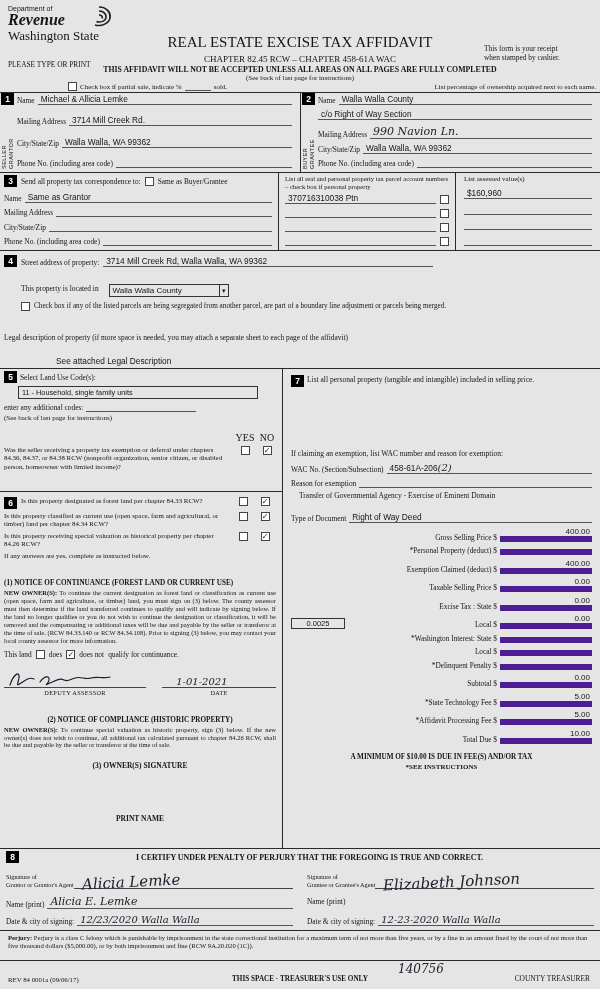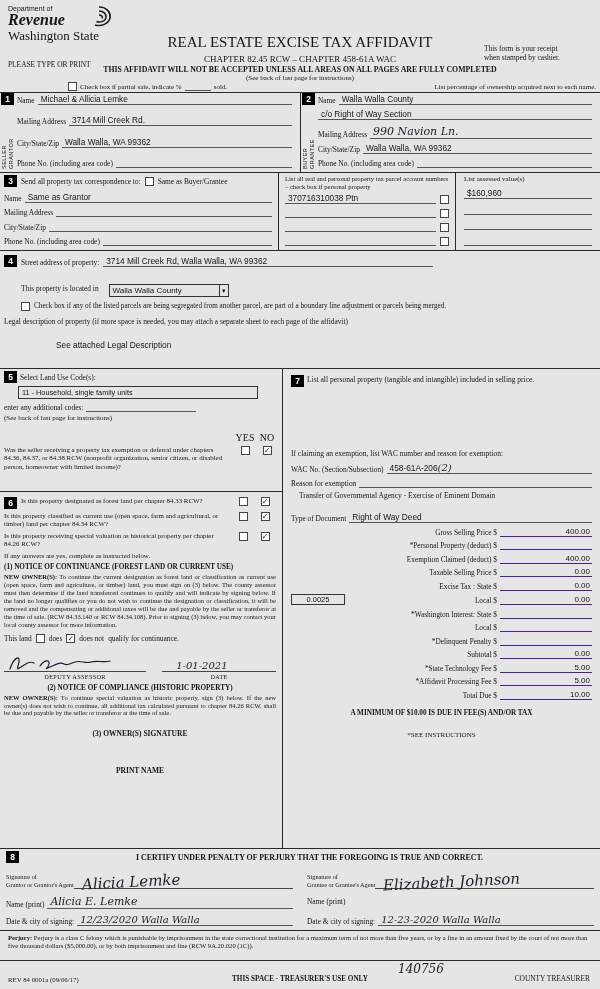--- a/index.html
+++ b/index.html
@@ -48,54 +48,54 @@
   .parcel-header{font-size:6.6px;line-height:1.15}
   .parcel-row{display:flex;align-items:flex-end;gap:4px;flex:1}
   .s3-right{flex:1;border-left:1px solid #2a2a2a;padding:2px 8px 4px 8px;display:flex;flex-direction:column}
   .assessed-header{font-size:7px;}
   .assessed-row{flex:1;display:flex;align-items:flex-end}
   
   .s4{height:118px;padding:2px 8px 0 4px}
   .s4row{display:flex;align-items:flex-end;gap:4px;margin-top:2px}
   .select{display:inline-flex;align-items:center;border:1px solid #333;height:13px;min-width:120px;margin-left:6px;padding:0 0 0 3px;font-size:8px;font-family:"Liberation Sans",sans-serif}
   .select-arrow{margin-left:auto;border-left:1px solid #333;padding:0 2px;font-size:7px;line-height:11px}
-  .legal-label{margin-top:6px;font-size:7.4px}
+  .legal-label{margin-top:22px;font-size:7.4px}
   .legal-value{margin:14px 0 0 52px;font-size:8.3px}
   
   .main{height:480px;display:flex}
   .col-left{width:283px;border-right:1px solid #2a2a2a;display:flex;flex-direction:column}
   .s5{height:122px;padding:2px 4px 0 4px}
   .s6{flex:1;border-top:1px solid #2a2a2a;padding:2px 6px 0 4px}
   .col-right{flex:1;padding:2px 8px 0 8px}
   .lubox{border:1px solid #333;width:240px;height:13px;margin:3px 0 0 14px;font-size:7.3px;font-family:"Liberation Sans",sans-serif;padding:1px 3px}
   .yesno{display:flex;justify-content:flex-end;margin-top:10px;font-size:10px}
   .yesno span{width:22px;text-align:center}
   .qrow{display:flex;align-items:flex-start;margin-top:3px}
   .qtext{flex:1;font-size:6.9px;line-height:1.2;padding-right:2px}
   .cbcol{width:22px;text-align:center;flex:none}
   .para{font-size:6.5px;line-height:1.22;text-align:justify;margin-top:2px}
-  .h6{font-weight:bold;font-size:7.2px;margin-top:4px}
+  .h6{font-weight:bold;font-size:7.2px;margin-top:20px}
   .landrow{display:flex;gap:4px;align-items:center;margin-top:5px;font-size:7.4px}
   .sigrow{display:flex;gap:16px;margin-top:12px}
   .sigcol{flex:1.25}
   .datecol{flex:1}
   .sigline{border-bottom:1px solid #444;height:17px;position:relative}
   .sigline svg{position:absolute;bottom:-2px;left:2px}
   .siglabel{text-align:center;font-size:6.3px;margin-top:1px;letter-spacing:.3px}
   .cdate{position:absolute;bottom:0;left:14px;font-size:10px}
   .center{text-align:center}
   .gap24{height:24px}
   
   .s7row{display:flex;align-items:flex-end;gap:3px;margin-top:4px}
   .mrow{display:flex;align-items:flex-end;margin-top:3.5px}
   .mpre{width:54px;border:1px solid #333;font-size:7.5px;text-align:center;height:11px;line-height:10px;font-family:"Liberation Sans",sans-serif;flex:none}
   .mlbl{flex:1;text-align:right;font-size:7.3px;white-space:nowrap;padding-right:3px}
-  .mval{width:92px;border-bottom:1px solid #4c1d95;text-align:right;font-size:8px;font-family:"Liberation Sans",sans-serif;min-height:10px;padding-right:2px;flex:none}
+  .mval{width:92px;border-bottom:6px solid #4c1d95;text-align:right;font-size:8px;font-family:"Liberation Sans",sans-serif;min-height:10px;padding-right:2px;flex:none}
   .minimum{margin-top:9px;text-align:center;font-weight:bold;font-size:7.2px}
-  .seeinstr{margin-top:14px;text-align:center;font-size:7px;font-weight:normal}
+  .seeinstr{margin-top:2px;text-align:center;font-size:7px;font-weight:bold}
   
   .s8{height:82px;padding:2px 6px;display:flex;flex-direction:column}
   .s8-head{display:flex;gap:6px;align-items:center}
   .certify{font-weight:bold;font-size:7.9px;flex:1;text-align:center}
   .s8-cols{flex:1;display:flex;gap:14px}
   .s8-col{flex:1;display:flex;flex-direction:column;justify-content:space-between;padding-bottom:2px}
   .sigarea{display:flex;align-items:flex-end;height:26px}
   .siglbl2{font-size:6.3px;line-height:1.3;flex:none}
   .sigfill{flex:1;border-bottom:1px solid #444;position:relative;height:100%}
   .sig-big{position:absolute;left:8px;bottom:-3px;font-size:15px;transform:rotate(-3deg);white-space:nowrap}

